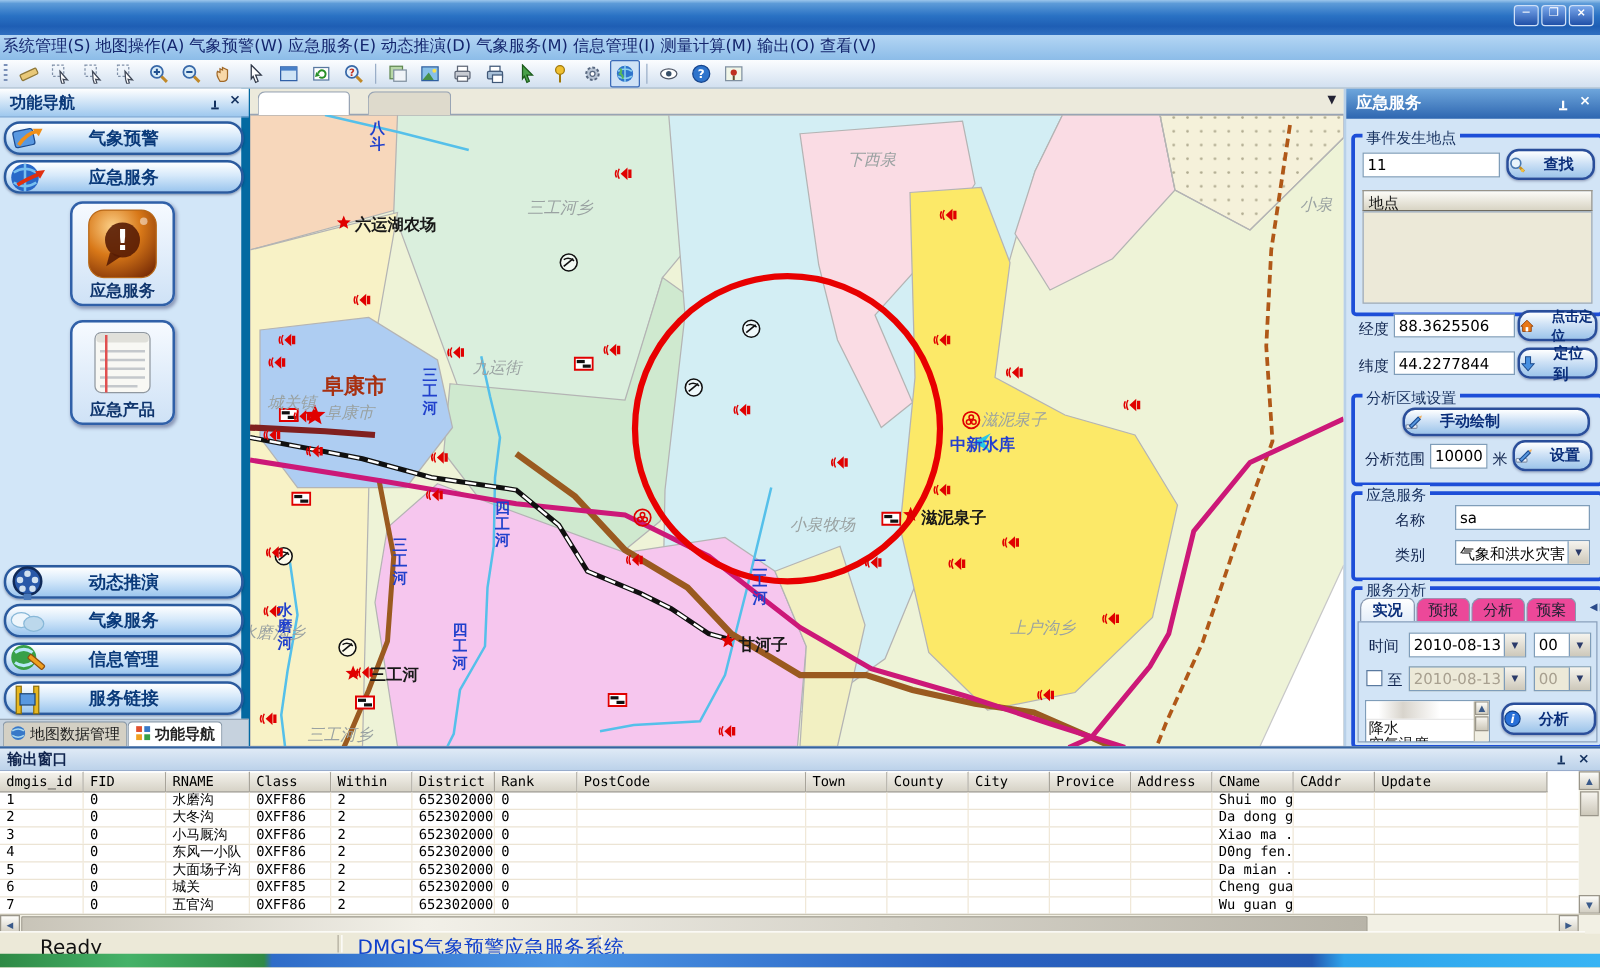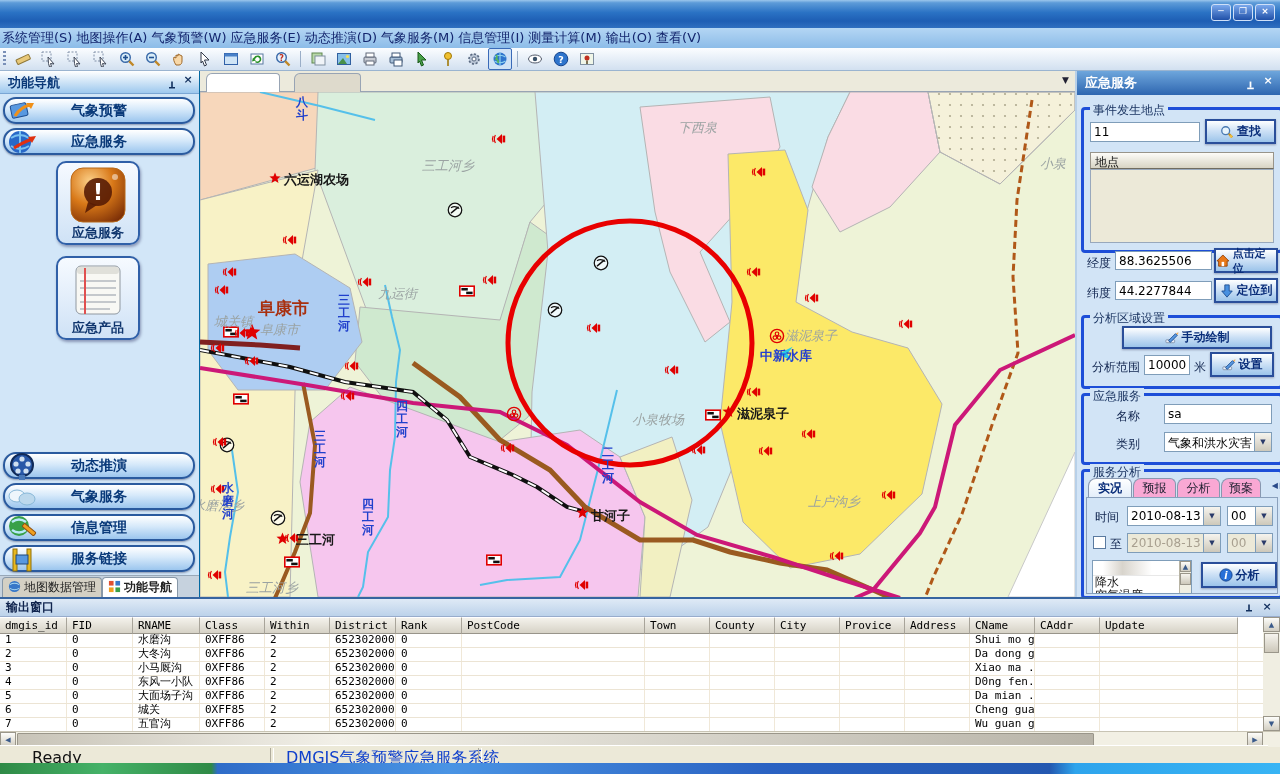--- a/index.html
+++ b/index.html
@@ -27,21 +27,21 @@
   .grip{width:3px;height:16px;margin-right:4px;
     background:repeating-linear-gradient(#7a90b8 0 2px,transparent 2px 4px)}
   .tbtn{width:22px;height:20px;display:inline-flex;align-items:center;justify-content:center;
     border:1px solid transparent;border-radius:2px;margin:0 1px}
   .tbtn svg{width:16px;height:16px}
   .tbtn.active{background:#cfe2f6;border-color:#3a6ab8}
   .tsep{width:1px;height:16px;background:#9aaec8;margin:0 4px}
   
   .main{left:0;top:71px;width:1280px;height:526px}
   
-  .leftpanel{left:0;top:0;width:200px;height:526px;background:#d2e6f8;border-right:1px solid #0369a1;box-sizing:border-box}
+  .leftpanel{left:0;top:0;width:200px;height:526px;background:#d2e6f8;border-right:7px solid #0369a1;box-sizing:border-box}
   .lp-head{left:0;top:0;width:199px;height:23px;background:linear-gradient(#ffffff,#9ec8ee);
     border-bottom:1px solid #7aa6d4;color:#0a3878;font-weight:bold;font-size:13px;line-height:23px;padding-left:8px;box-sizing:border-box}
   .hbtn{width:14px;height:14px;text-align:center;font:bold 11px/13px "DejaVu Sans",sans-serif;color:#12305e}
   .navbtn{left:3px;width:192px;height:27px;border:2px solid #2a5a9e;border-radius:13px;
     background:linear-gradient(#ffffff,#d6e9fa 45%,#9cc6ee);display:flex;align-items:center;justify-content:center;
     font-weight:bold;font-size:14px;color:#0a3a7a;box-shadow:0 1px 2px rgba(0,0,40,.35);box-sizing:border-box}
   .nicon{position:absolute;left:1px;top:-4px;width:32px;height:32px}
   .nicon svg{width:32px;height:32px}
   .bigbtn{left:56px;width:84px;height:84px;border:2px solid #3060a8;border-radius:10px;
     background:linear-gradient(#f6faff,#cfe2f6);text-align:center;font-size:13px;font-weight:bold;color:#10366e;
@@ -63,35 +63,35 @@
   .map-canvas{left:0;top:21px;width:875px;height:505px;background:#eef3d7}
   
   .rightpanel{left:1075px;top:0;width:205px;height:526px;background:#d2e4f6;border-left:2px solid #b8d0e8;box-sizing:border-box}
   .rp-head{left:0;top:0;width:203px;height:24px;background:linear-gradient(#6ea6dc,#2e66b0);
     color:#fff;font-weight:bold;font-size:13px;line-height:24px;padding-left:8px;box-sizing:border-box}
   .grp{position:absolute;border:3px solid #1d4ed8;border-radius:4px}
   .leg{position:absolute;top:-8px;left:6px;background:#d2e4f6;padding:0 3px;font-size:12px;color:#16305e;white-space:nowrap}
   .flabel{position:absolute;font-size:12px;color:#10244e}
   .tin{position:absolute;border:1px solid #7f9db9;background:#fff;font-size:12px;padding:1px 3px;
     box-sizing:border-box;font-family:inherit;color:#000}
-  .xpbtn{position:absolute;border:2px solid #2a4e9a;border-radius:0;
+  .xpbtn{position:absolute;border:2px solid #2a4e9a;border-radius:10px;
     background:linear-gradient(#feffff,#cfe2f6 45%,#9cc4ea);color:#0a2e7a;font-weight:bold;font-size:12px;
-    display:flex;align-items:center;justify-content:center;gap:3px;box-shadow:0 1px 2px rgba(0,0,50,.3);box-sizing:border-box}
+    display:flex;align-items:center;justify-content:flex-start;gap:14px;box-shadow:0 1px 2px rgba(0,0,50,.3);box-sizing:border-box}
   .xpbtn svg{width:14px;height:14px}
   .listhdr{position:absolute;background:linear-gradient(#fdfcf8,#d8d4c4);border:1px solid #98948a;
     border-bottom-color:#706c60;font-size:12px;padding:1px 0 0 4px;box-sizing:border-box;color:#111}
   .listbox{position:absolute;background:#ece9d8;border:1px solid #98a8bc;box-sizing:border-box}
   .sel{position:absolute;border:1px solid #7f9db9;background:#fff;display:flex;align-items:stretch;box-sizing:border-box;font-size:12px}
   .sel .sv{flex:1;padding:2px 0 0 3px;overflow:hidden;white-space:nowrap;color:#000}
   .sel .sb{width:16px;background:linear-gradient(#f6f4ee,#cdc8ba);border-left:1px solid #7f9db9;
     font-size:7px;display:flex;align-items:center;justify-content:center;color:#2a3a6a}
   .sel.dis{background:#ece9d8}
   .sel.dis .sv{color:#a8a090}
   .svctab{position:absolute;top:0;height:19px;border:1px solid #8898b0;border-bottom:none;border-radius:8px 6px 0 0;
-    font-size:12px;line-height:18px;text-align:center;background:#f9a8d4;color:#223;box-sizing:border-box}
+    font-size:12px;line-height:18px;text-align:center;background:#ec4899;color:#223;box-sizing:border-box}
   .svctab.active{background:linear-gradient(#fff,#e4eefa);font-weight:bold;color:#0a2e7a}
   .cbox{position:absolute;width:13px;height:13px;background:#fff;border:1px solid #5a7aa0;box-sizing:border-box}
   .wxlist{position:absolute;background:#fff;border:1px solid #7f9db9;box-sizing:border-box;overflow:hidden}
   .wxrow{font-size:12px;line-height:13px;padding-left:2px;color:#111;white-space:nowrap}
   .smudge{height:14px;border-bottom:1px solid #e8e8e8;background:linear-gradient(90deg,#fff 10%,#d8d4cc 30%,#fff 60%)}
   .vsc{position:absolute;width:11px;background:#f0eee2;border-left:1px solid #b8b4a4}
   .sbtn{background:linear-gradient(#fdfdfa,#d2cec2);border:1px solid #9a968a;color:#3a5a8a;
     font-size:7px;display:flex;align-items:center;justify-content:center;box-sizing:border-box}
   
   .output{left:0;top:597px;width:1280px;height:148px;background:#fff;border-top:2px solid #3664a0;box-sizing:border-box}

